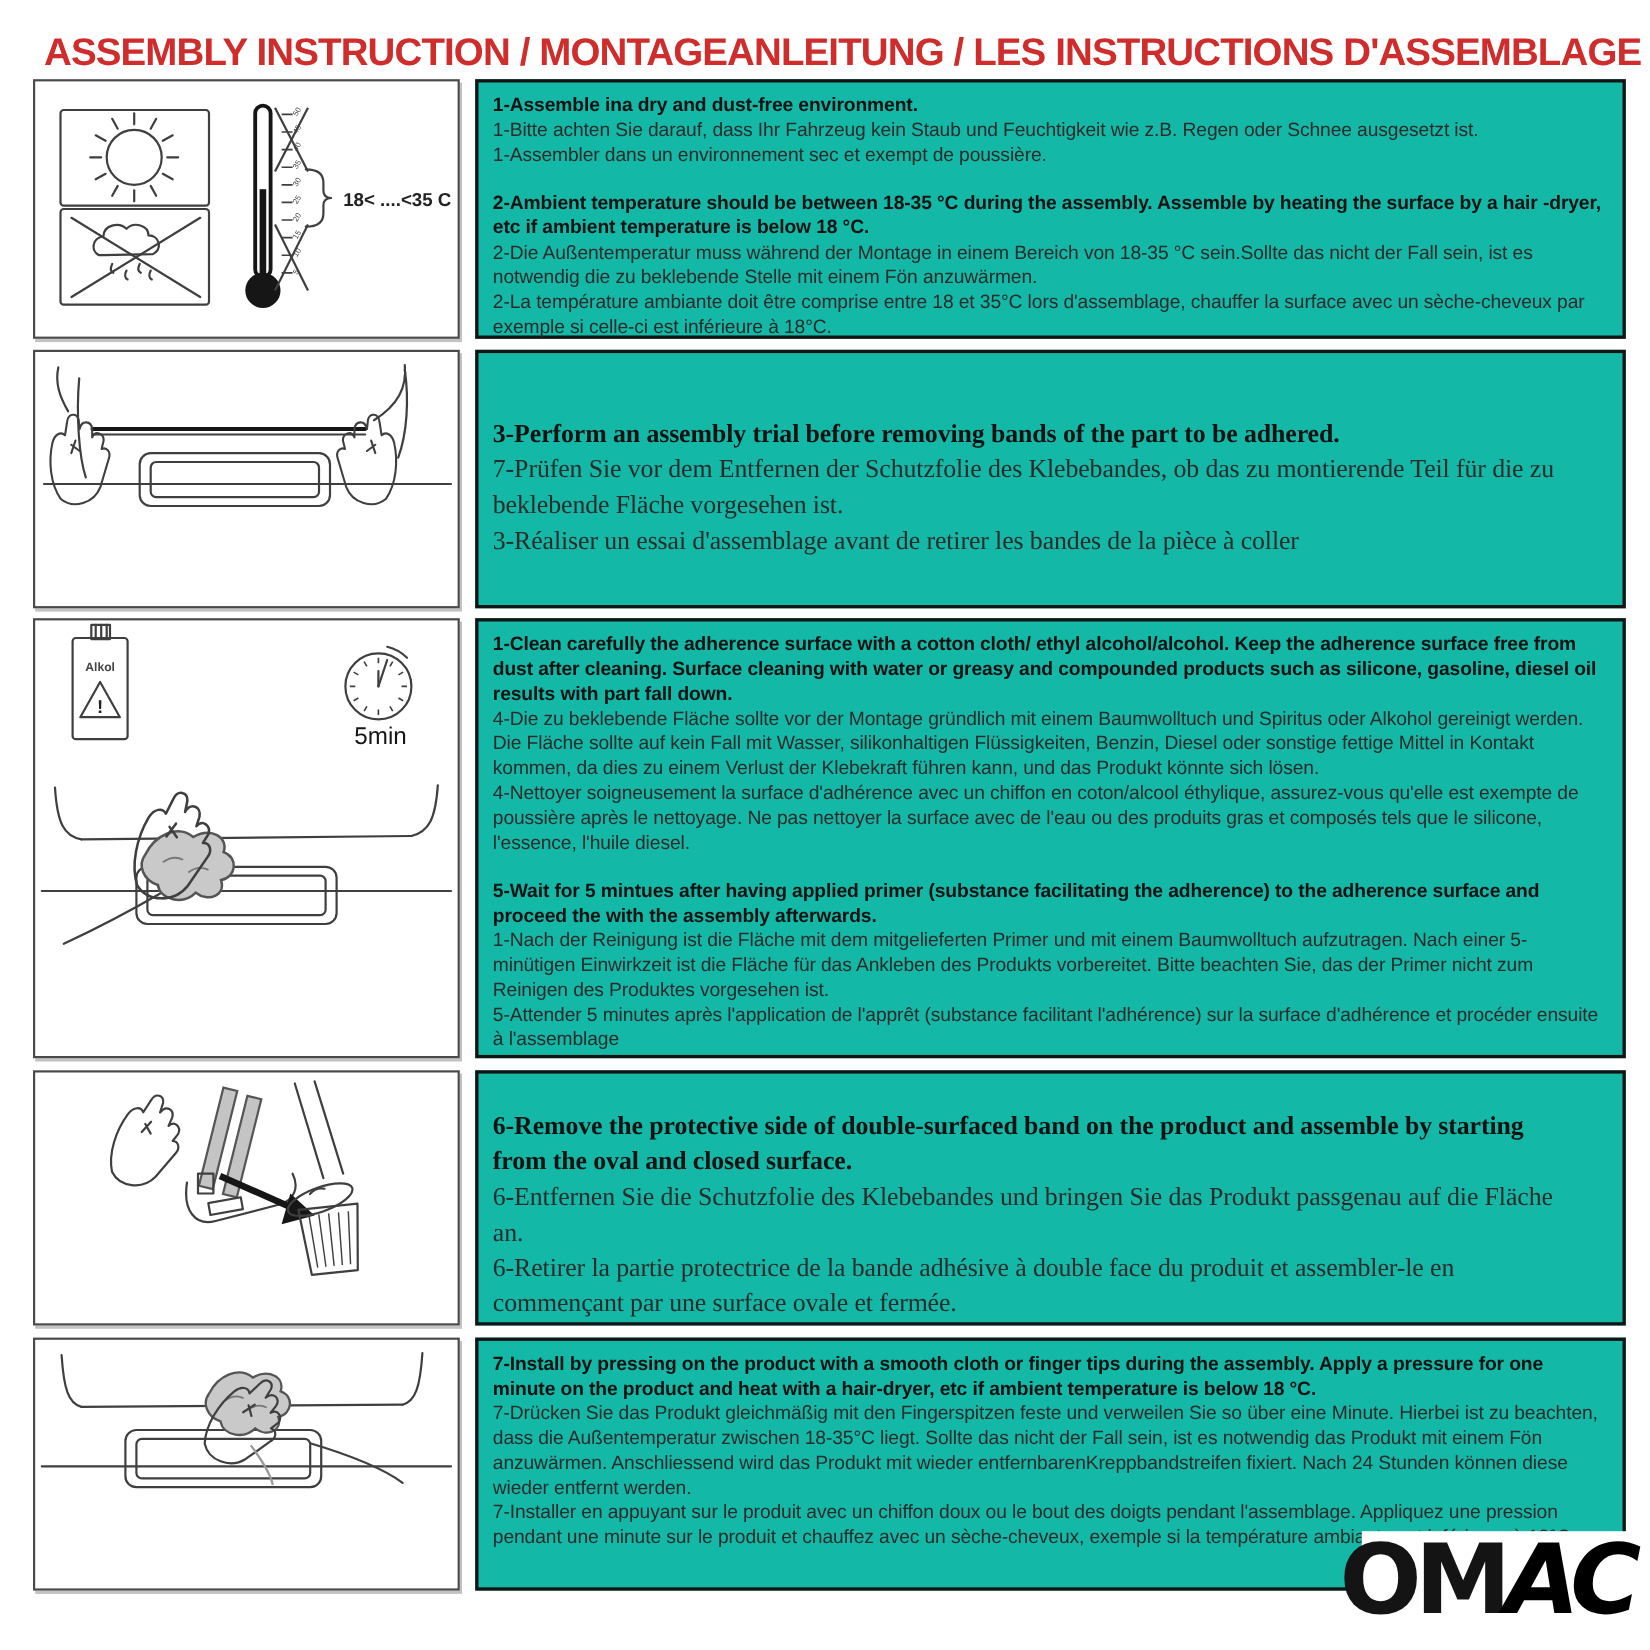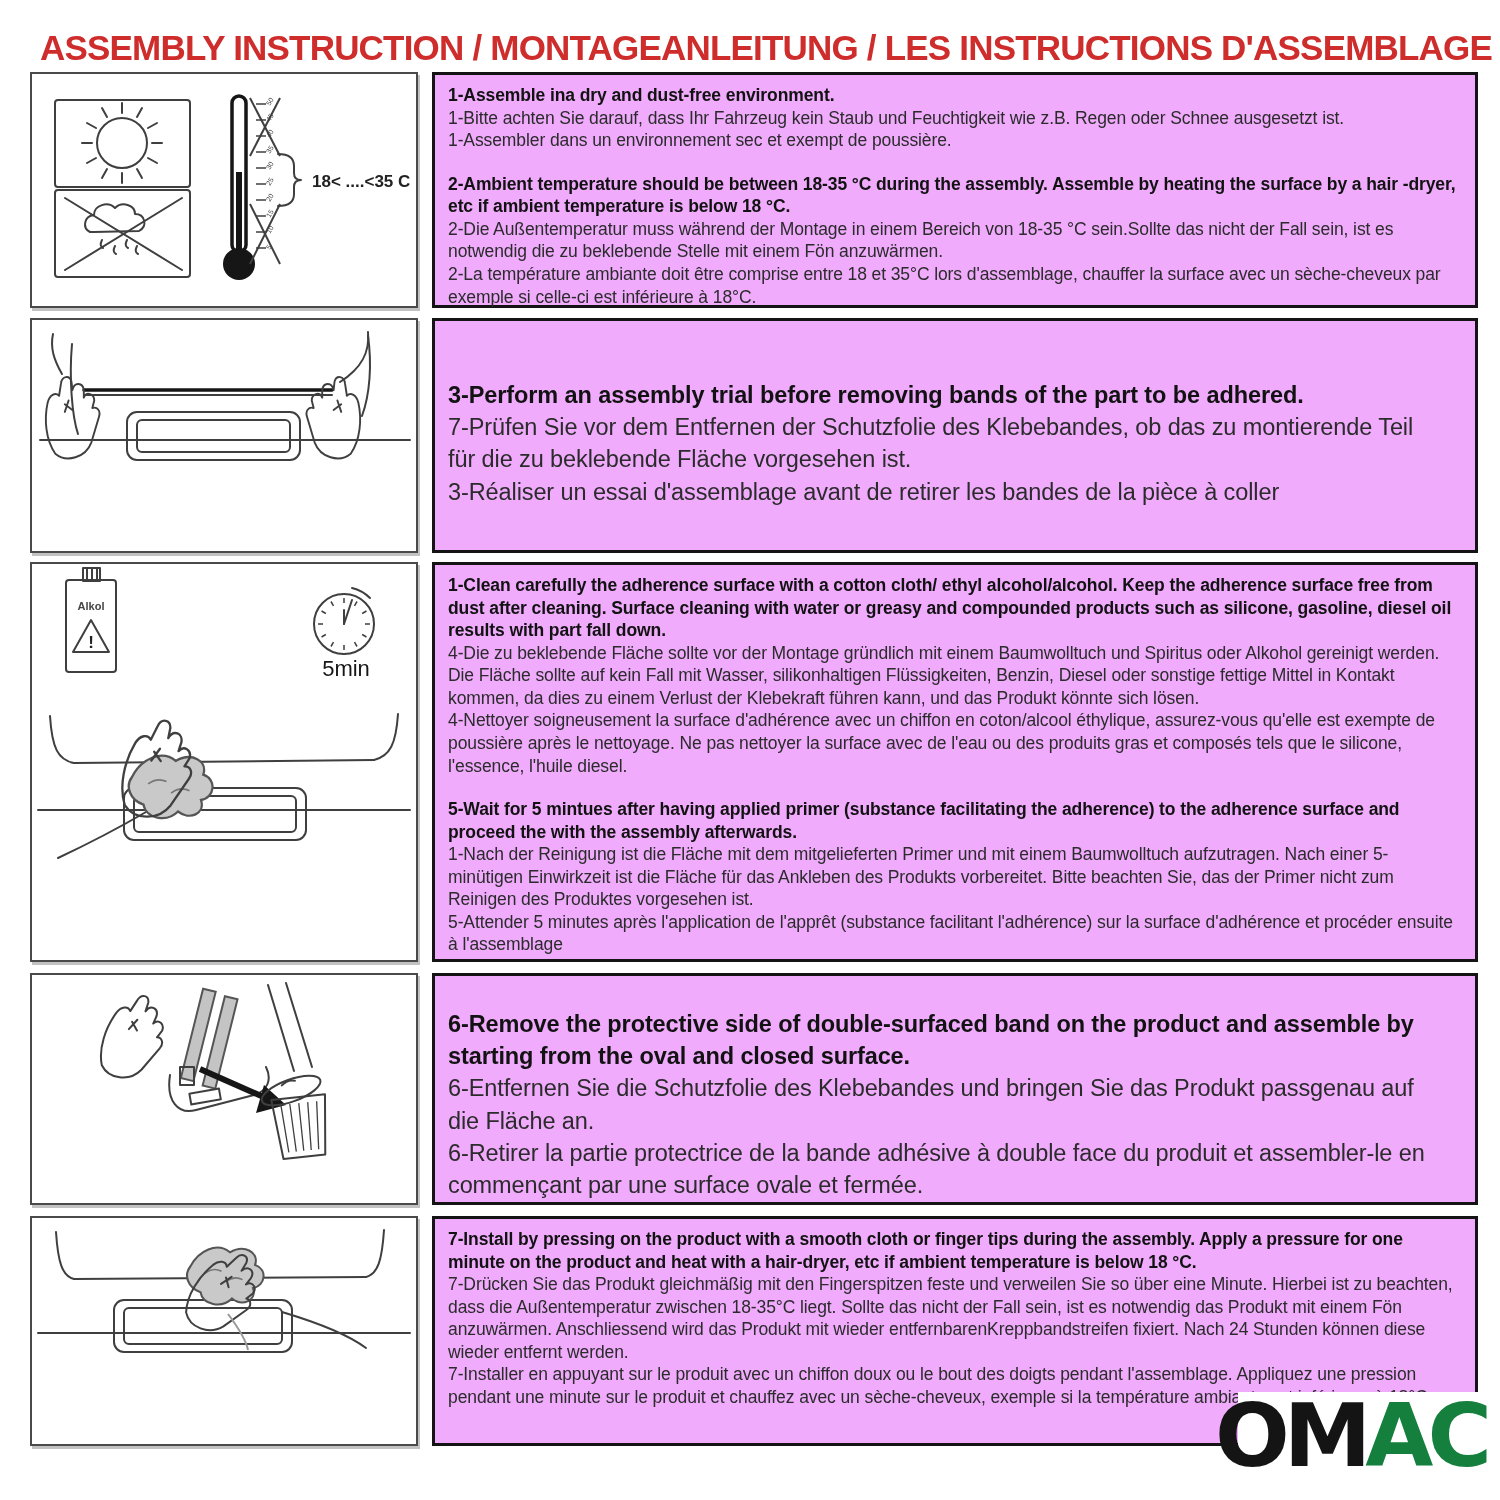--- a/index.html
+++ b/index.html
@@ -1,34 +1,34 @@
 <!DOCTYPE html>
 <html><head>
 <meta charset="utf-8">
 <style>
   html,body{margin:0;padding:0;background:#fff;}
   body{width:1500px;height:1500px;position:relative;font-family:"Liberation Sans",sans-serif;color:#222;overflow:hidden;}
   .title{position:absolute;left:40px;top:28px;font-size:35px;font-weight:bold;letter-spacing:-0.8px;white-space:nowrap;color:#cf2c2c;}
   .row{position:absolute;left:0;width:1500px;}
   .imgbox{position:absolute;left:30px;width:388px;border:2px solid #4a4a4a;background:#fff;box-sizing:border-box;box-shadow:2px 3px 0 rgba(120,120,120,.45);}
   .imgbox svg{display:block;width:100%;height:100%;}
-  .txtbox{position:absolute;left:432px;width:1046px;border:3px solid #141414;background:#f0abfc;box-sizing:border-box;padding:9px 13px;}
+  .txtbox{position:absolute;left:432px;width:1046px;border:3px solid #141414;background:#14b8a6;box-sizing:border-box;padding:9px 13px;}
   .txtbox p{margin:0;letter-spacing:-0.1px;color:#2b2b2b;}
   .s17 p{font-size:17.5px;line-height:1.29;}
   .s23 p{font-size:23.5px;line-height:1.37;}
   p.b{font-weight:bold;color:#121212;}
   p.gap{margin-top:21px;}
   .padmid{padding-top:58px;}
   .padmid2{padding-top:32px;}
-  .narrow p{max-width:985px;}
+  .narrow p{max-width:985px;font-family:Liberation Serif, serif;}
   .ln{fill:none;stroke:#3f3f3f;stroke-width:2;stroke-linecap:round;stroke-linejoin:round;}
   .lnk{fill:none;stroke:#161616;stroke-linecap:round;stroke-linejoin:round;}
   .logo{position:absolute;left:1238px;top:1392px;width:248px;height:95px;background:#fff;z-index:6;display:flex;align-items:flex-start;justify-content:flex-end;font-family:"DejaVu Sans",sans-serif;font-weight:bold;font-size:88px;line-height:1;letter-spacing:-6px;}
   .logo .blk{color:#141414;}
-  .logo .red{color:#15803d;}
+  .logo .red{color:#000000;font-style:italic;}
 </style>
 </head>
 <body>
 
 <div class="title">ASSEMBLY INSTRUCTION / MONTAGEANLEITUNG / LES INSTRUCTIONS D'ASSEMBLAGE</div>
 
 <div class="row" style="top:72px">
   <div class="imgbox" style="height:236px">
     <svg viewBox="0 0 384 232">
       <rect class="ln" x="23" y="26" width="135" height="87" rx="3" stroke-width="2.5"></rect>

